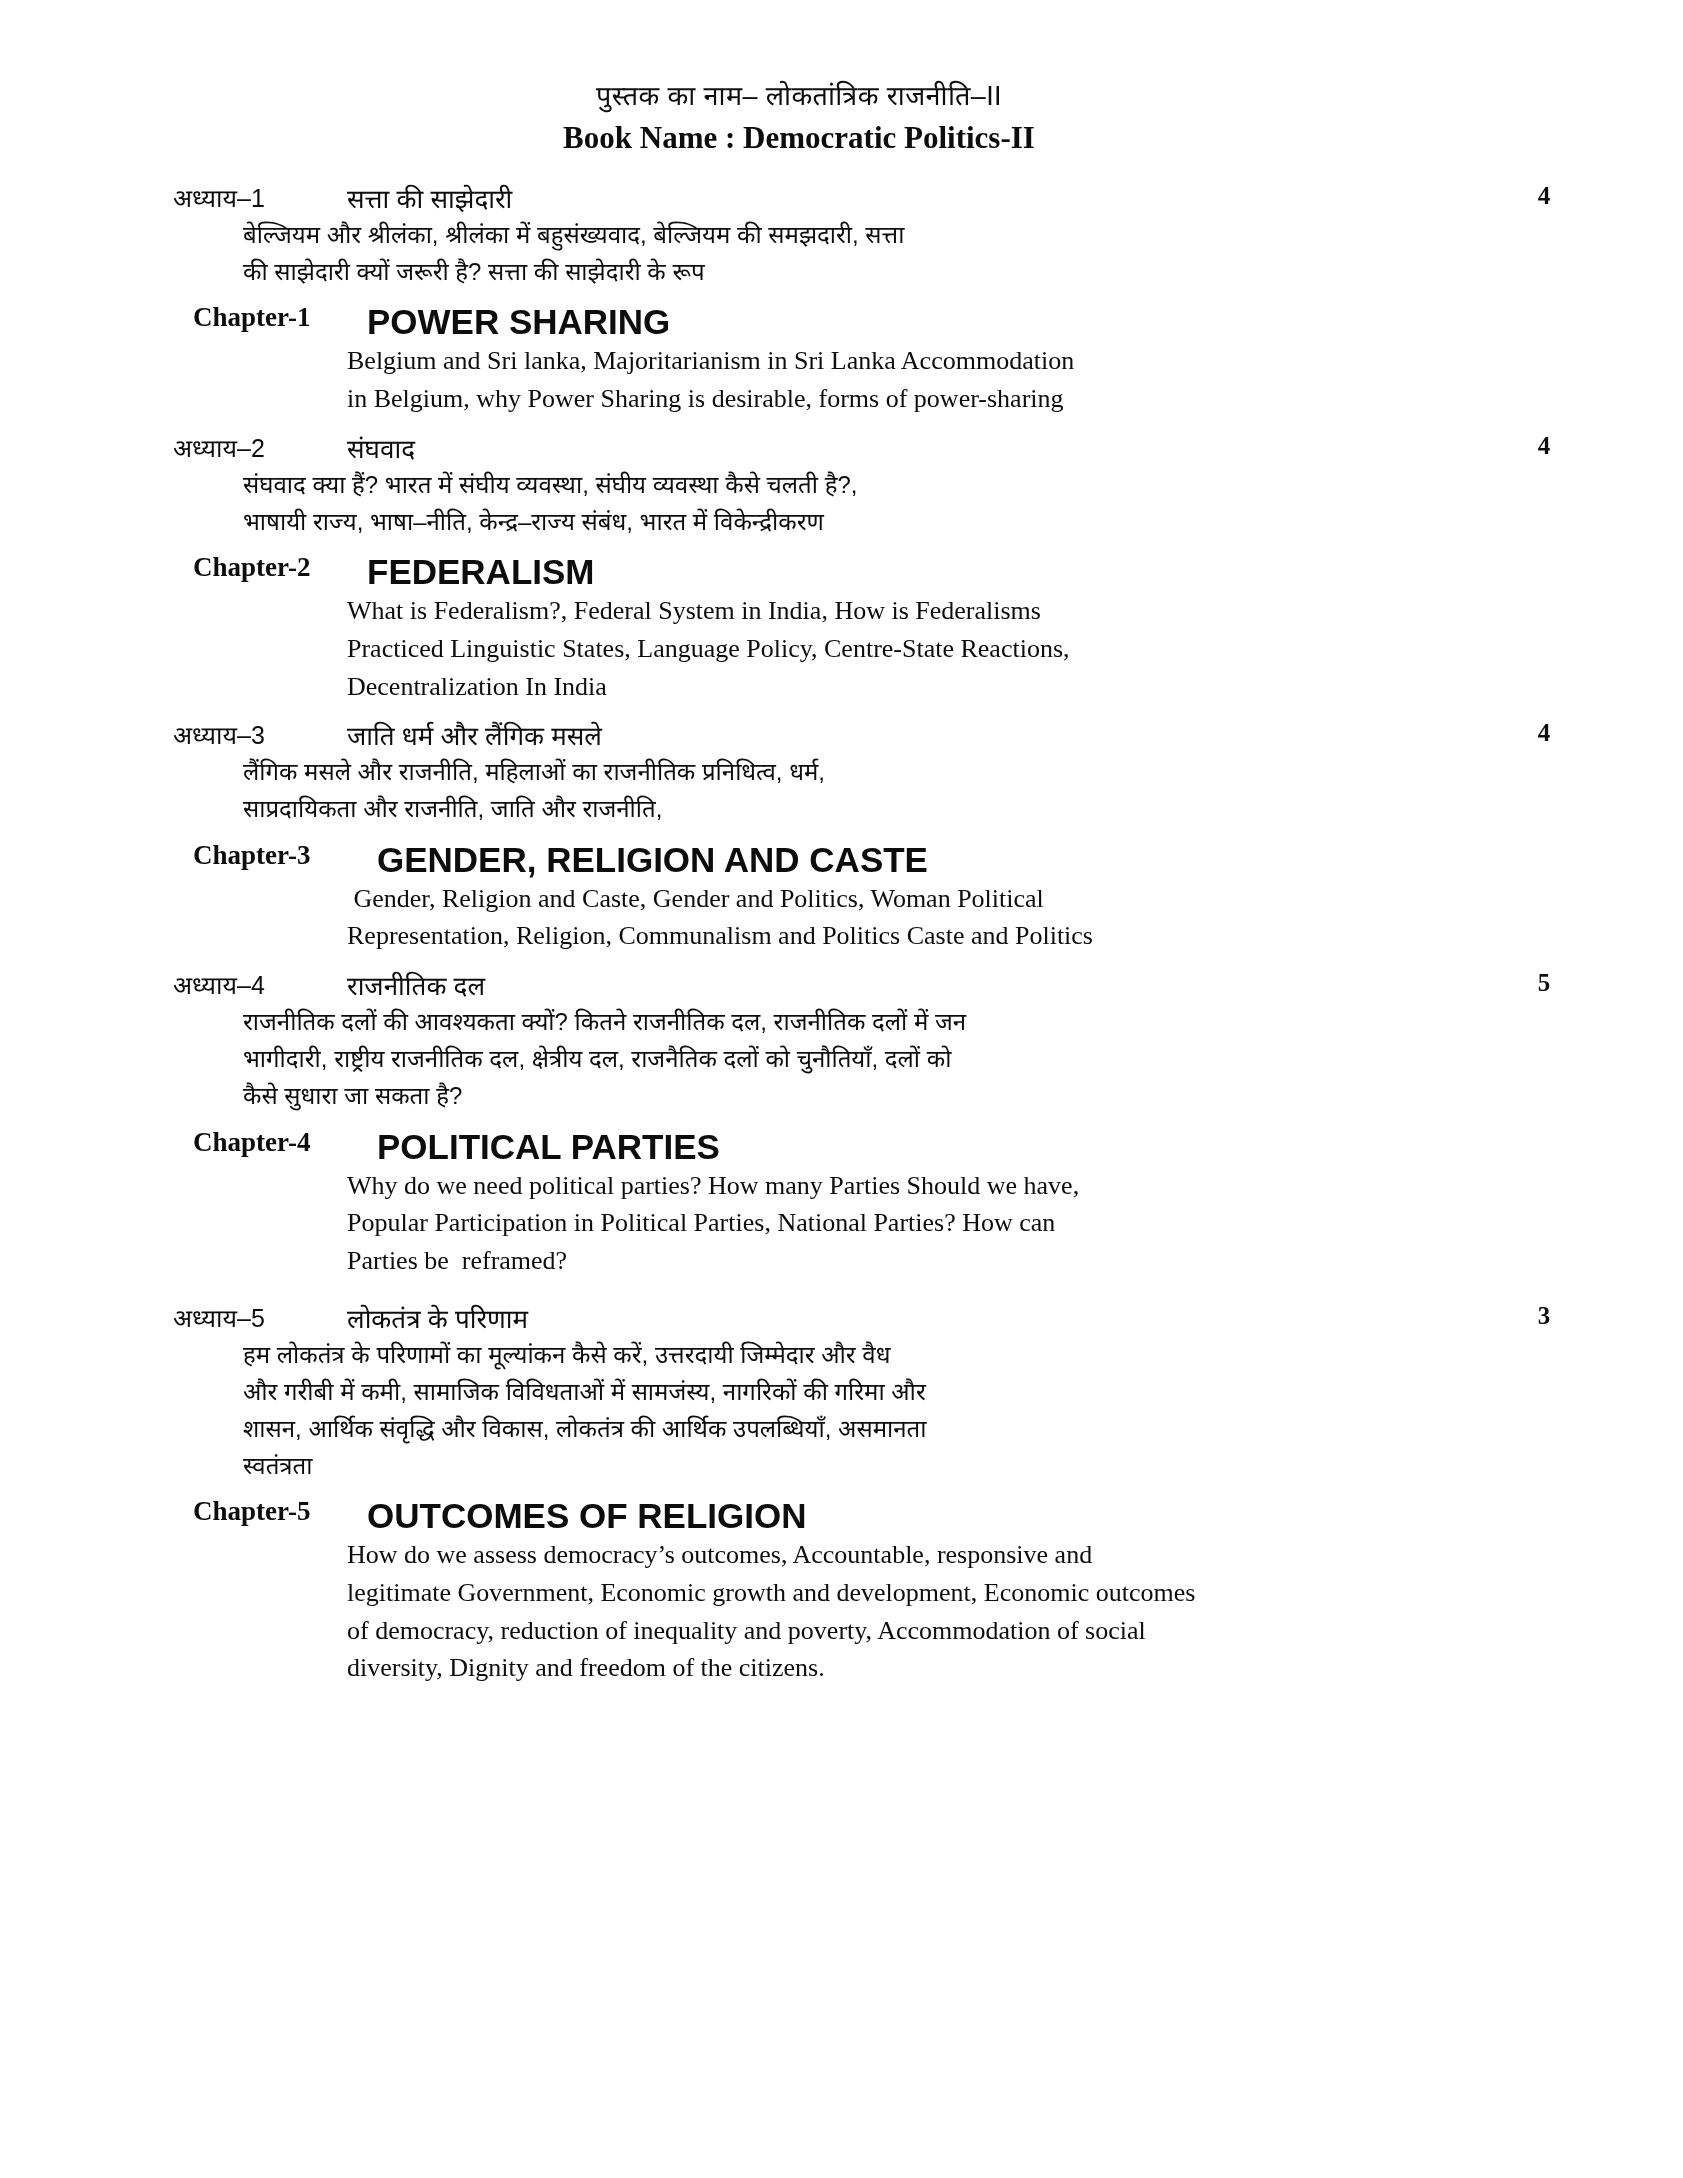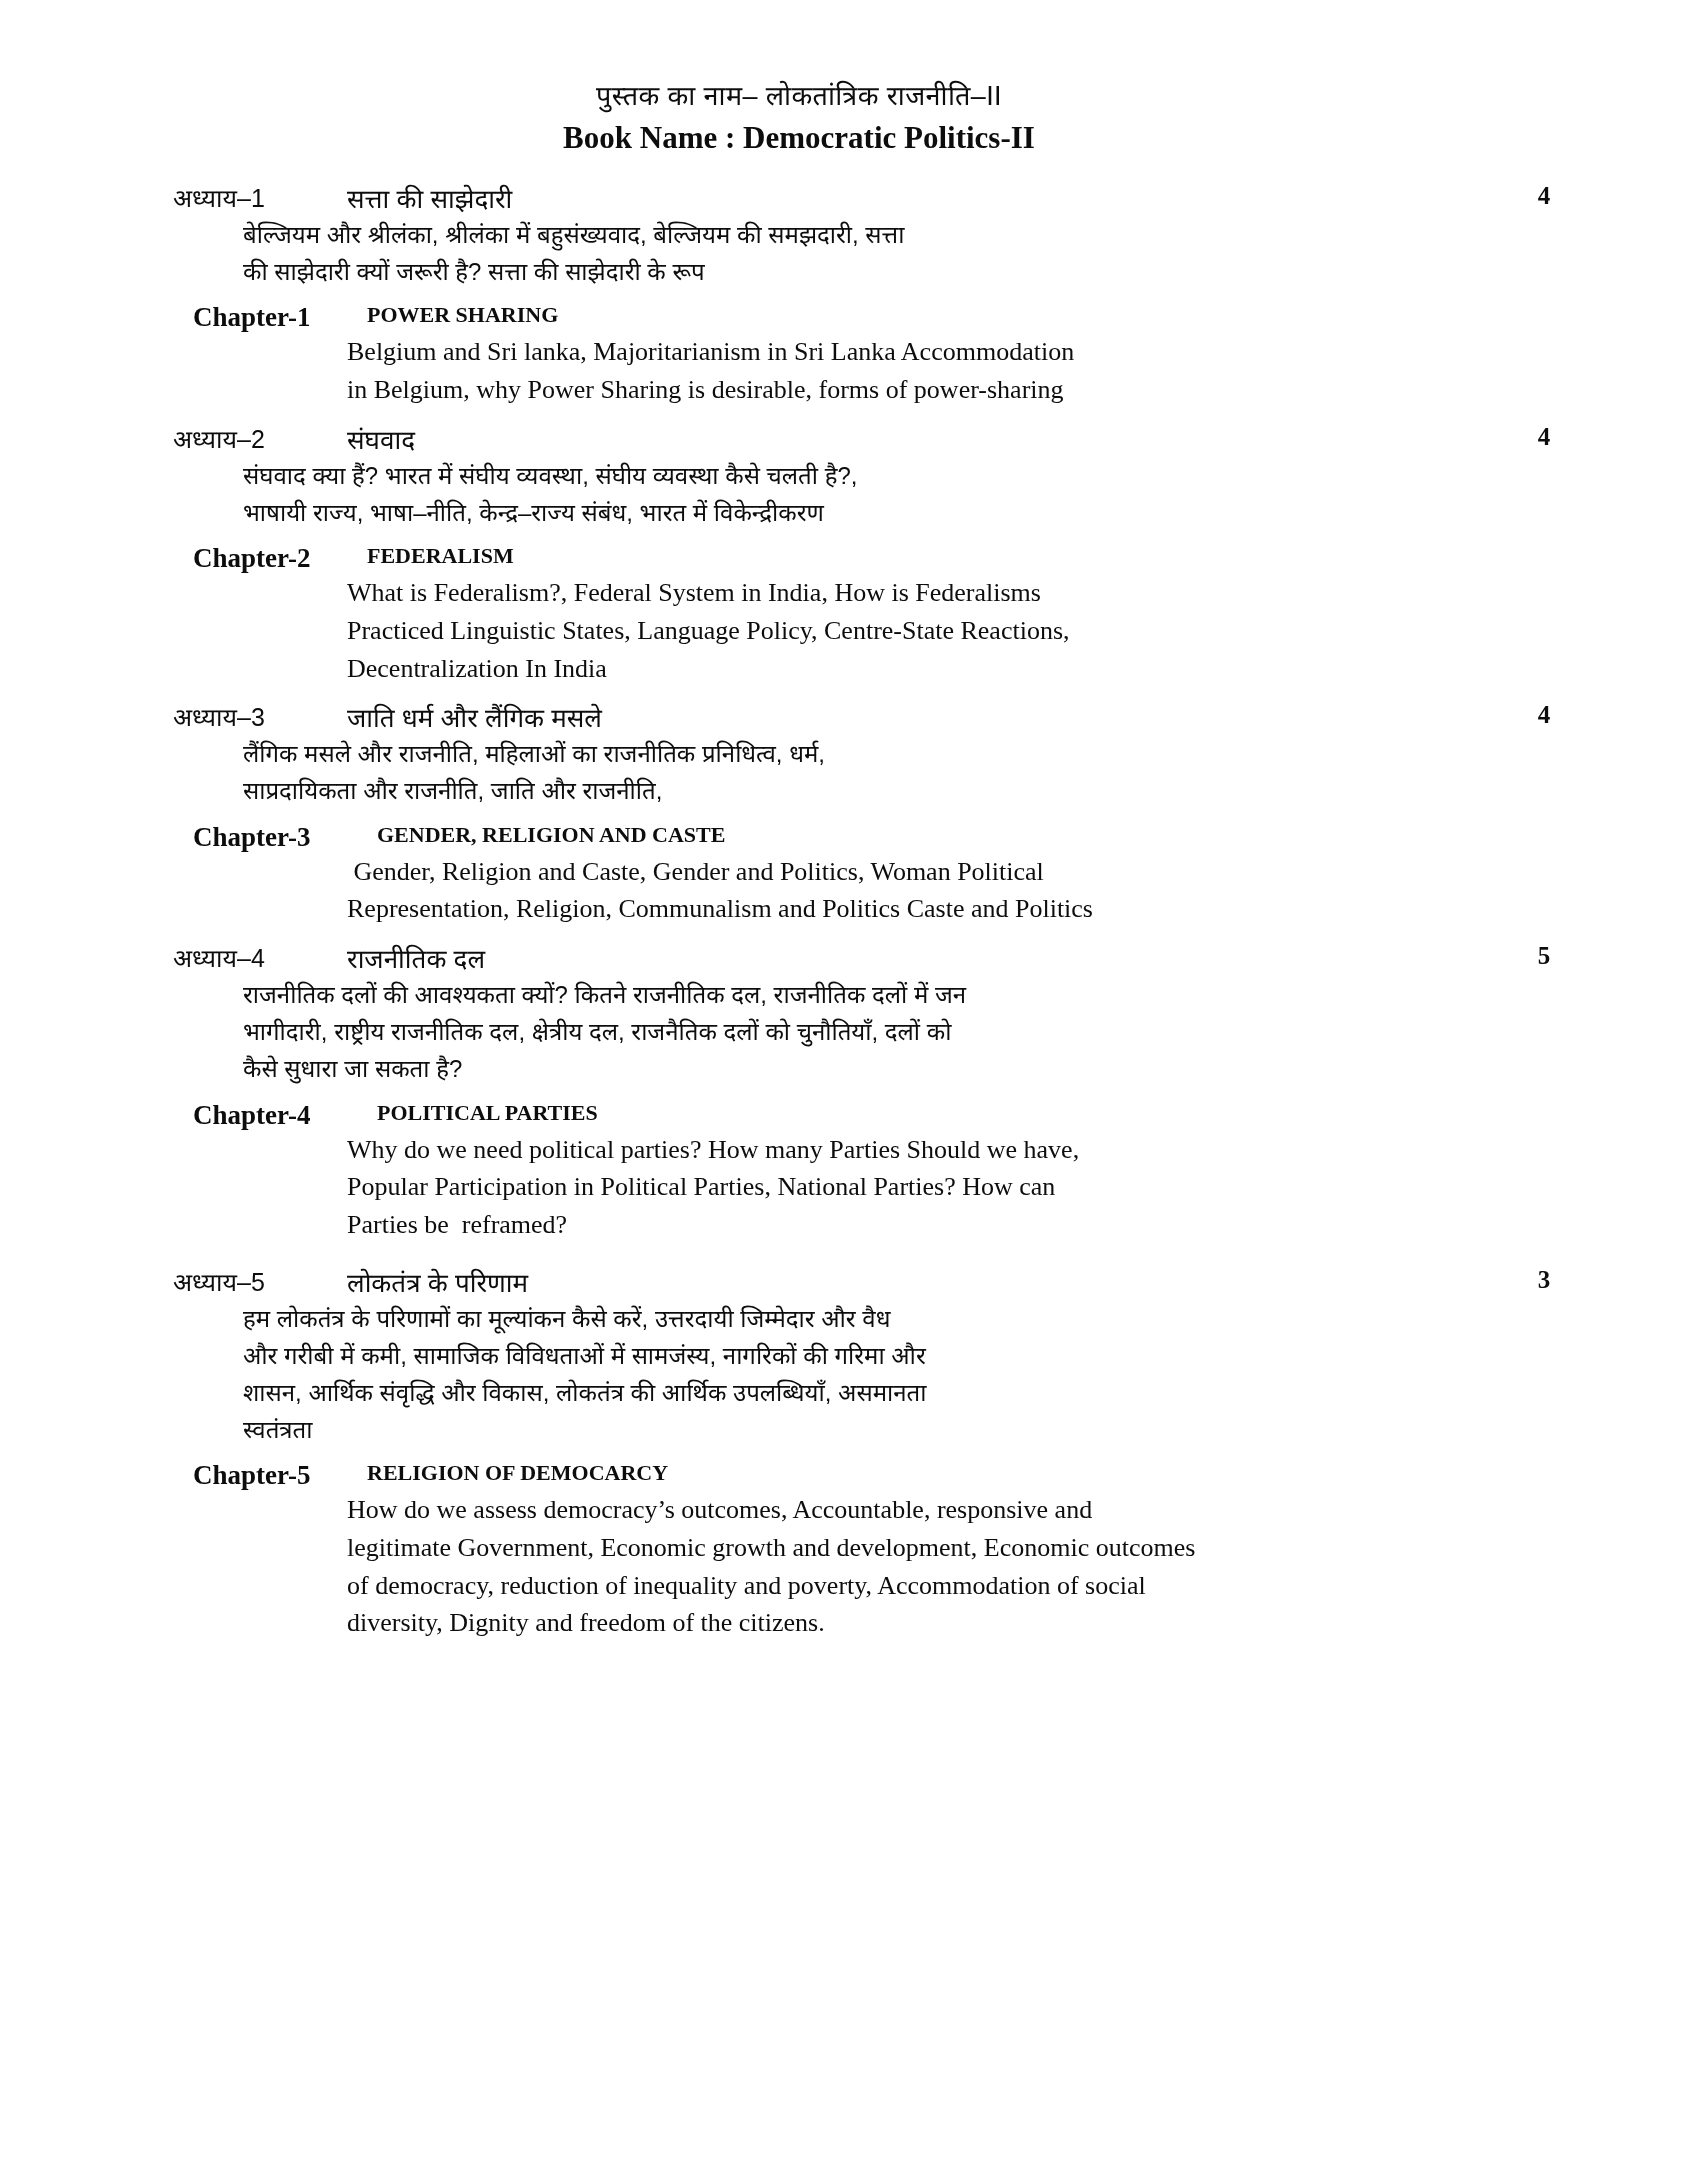--- a/index.html
+++ b/index.html
@@ -71,23 +71,23 @@
     white-space: pre;
     margin-left: 20px;
   }
   .heading-hi {
     font-family: "Liberation Sans", "DejaVu Sans", sans-serif;
     font-size: 26px;
     padding-left: 16px;
     white-space: pre;
   }
   .heading-en {
-    font-family: Liberation Serif, serif;
-    font-weight: bold;
-    font-size: 22px;
+    font-family: Liberation Sans, sans-serif;
+    font-weight: bold;
+    font-size: 35px;
     padding-left: 16px;
     white-space: pre;
   }
   .heading-en.indent-extra {
     padding-left: 26px;
   }
   .marks {
     position: absolute;
     right: 0;
     top: 2px;
@@ -236,21 +236,21 @@
       <div class="body-line">हम लोकतंत्र के परिणामों का मूल्यांकन कैसे करें, उत्तरदायी जिम्मेदार और वैध</div>
       <div class="body-line">और गरीबी में कमी, सामाजिक विविधताओं में सामजंस्य, नागरिकों की गरिमा और</div>
       <div class="body-line">शासन, आर्थिक संवृद्धि और विकास, लोकतंत्र की आर्थिक उपलब्धियाँ, असमानता</div>
       <div class="body-line">स्वतंत्रता</div>
     </div>
   </div>
   <div class="gap-sm"></div>
   <div class="block">
     <div class="block-head">
       <div class="label label-en">Chapter-5</div>
-      <div class="heading-en">RELIGION OF DEMOCARCY</div>
+      <div class="heading-en">OUTCOMES OF RELIGION</div>
     </div>
     <div class="body-en">
       <div class="body-line">How do we assess democracy’s outcomes, Accountable, responsive and</div>
       <div class="body-line">legitimate Government, Economic growth and development, Economic outcomes</div>
       <div class="body-line">of democracy, reduction of inequality and poverty, Accommodation of social</div>
       <div class="body-line">diversity, Dignity and freedom of the citizens.</div>
     </div>
   </div>
 
 </div>

